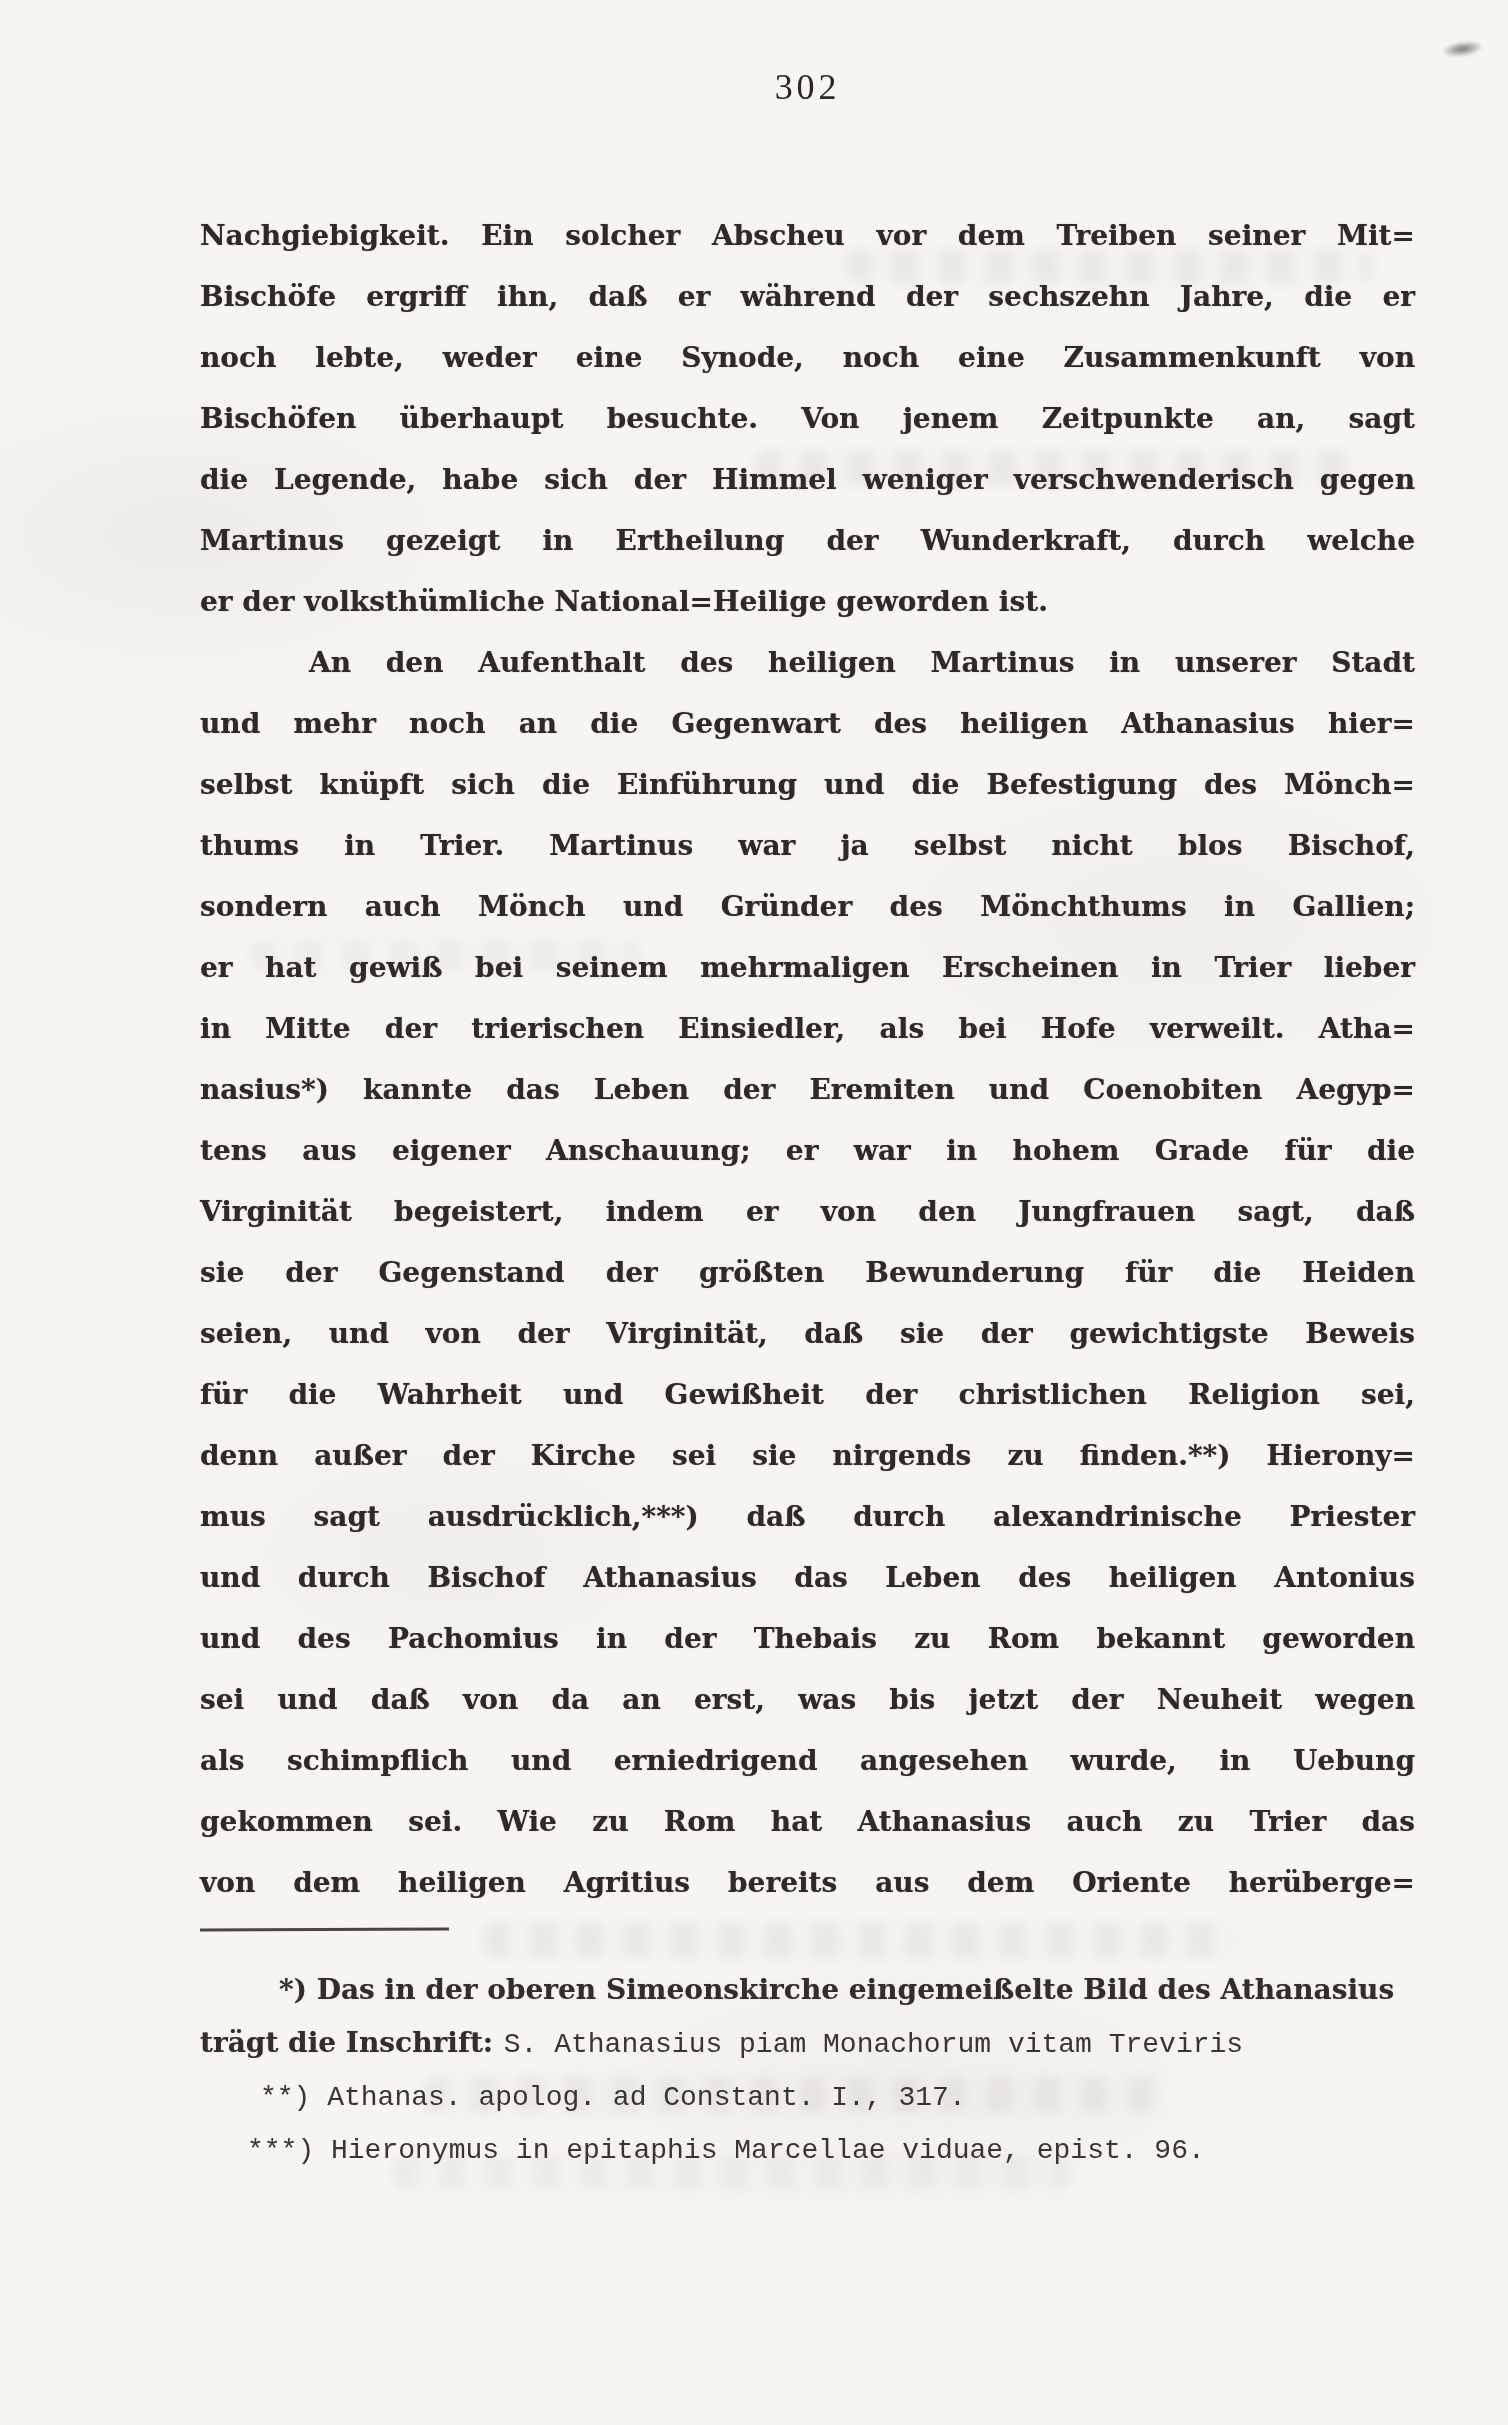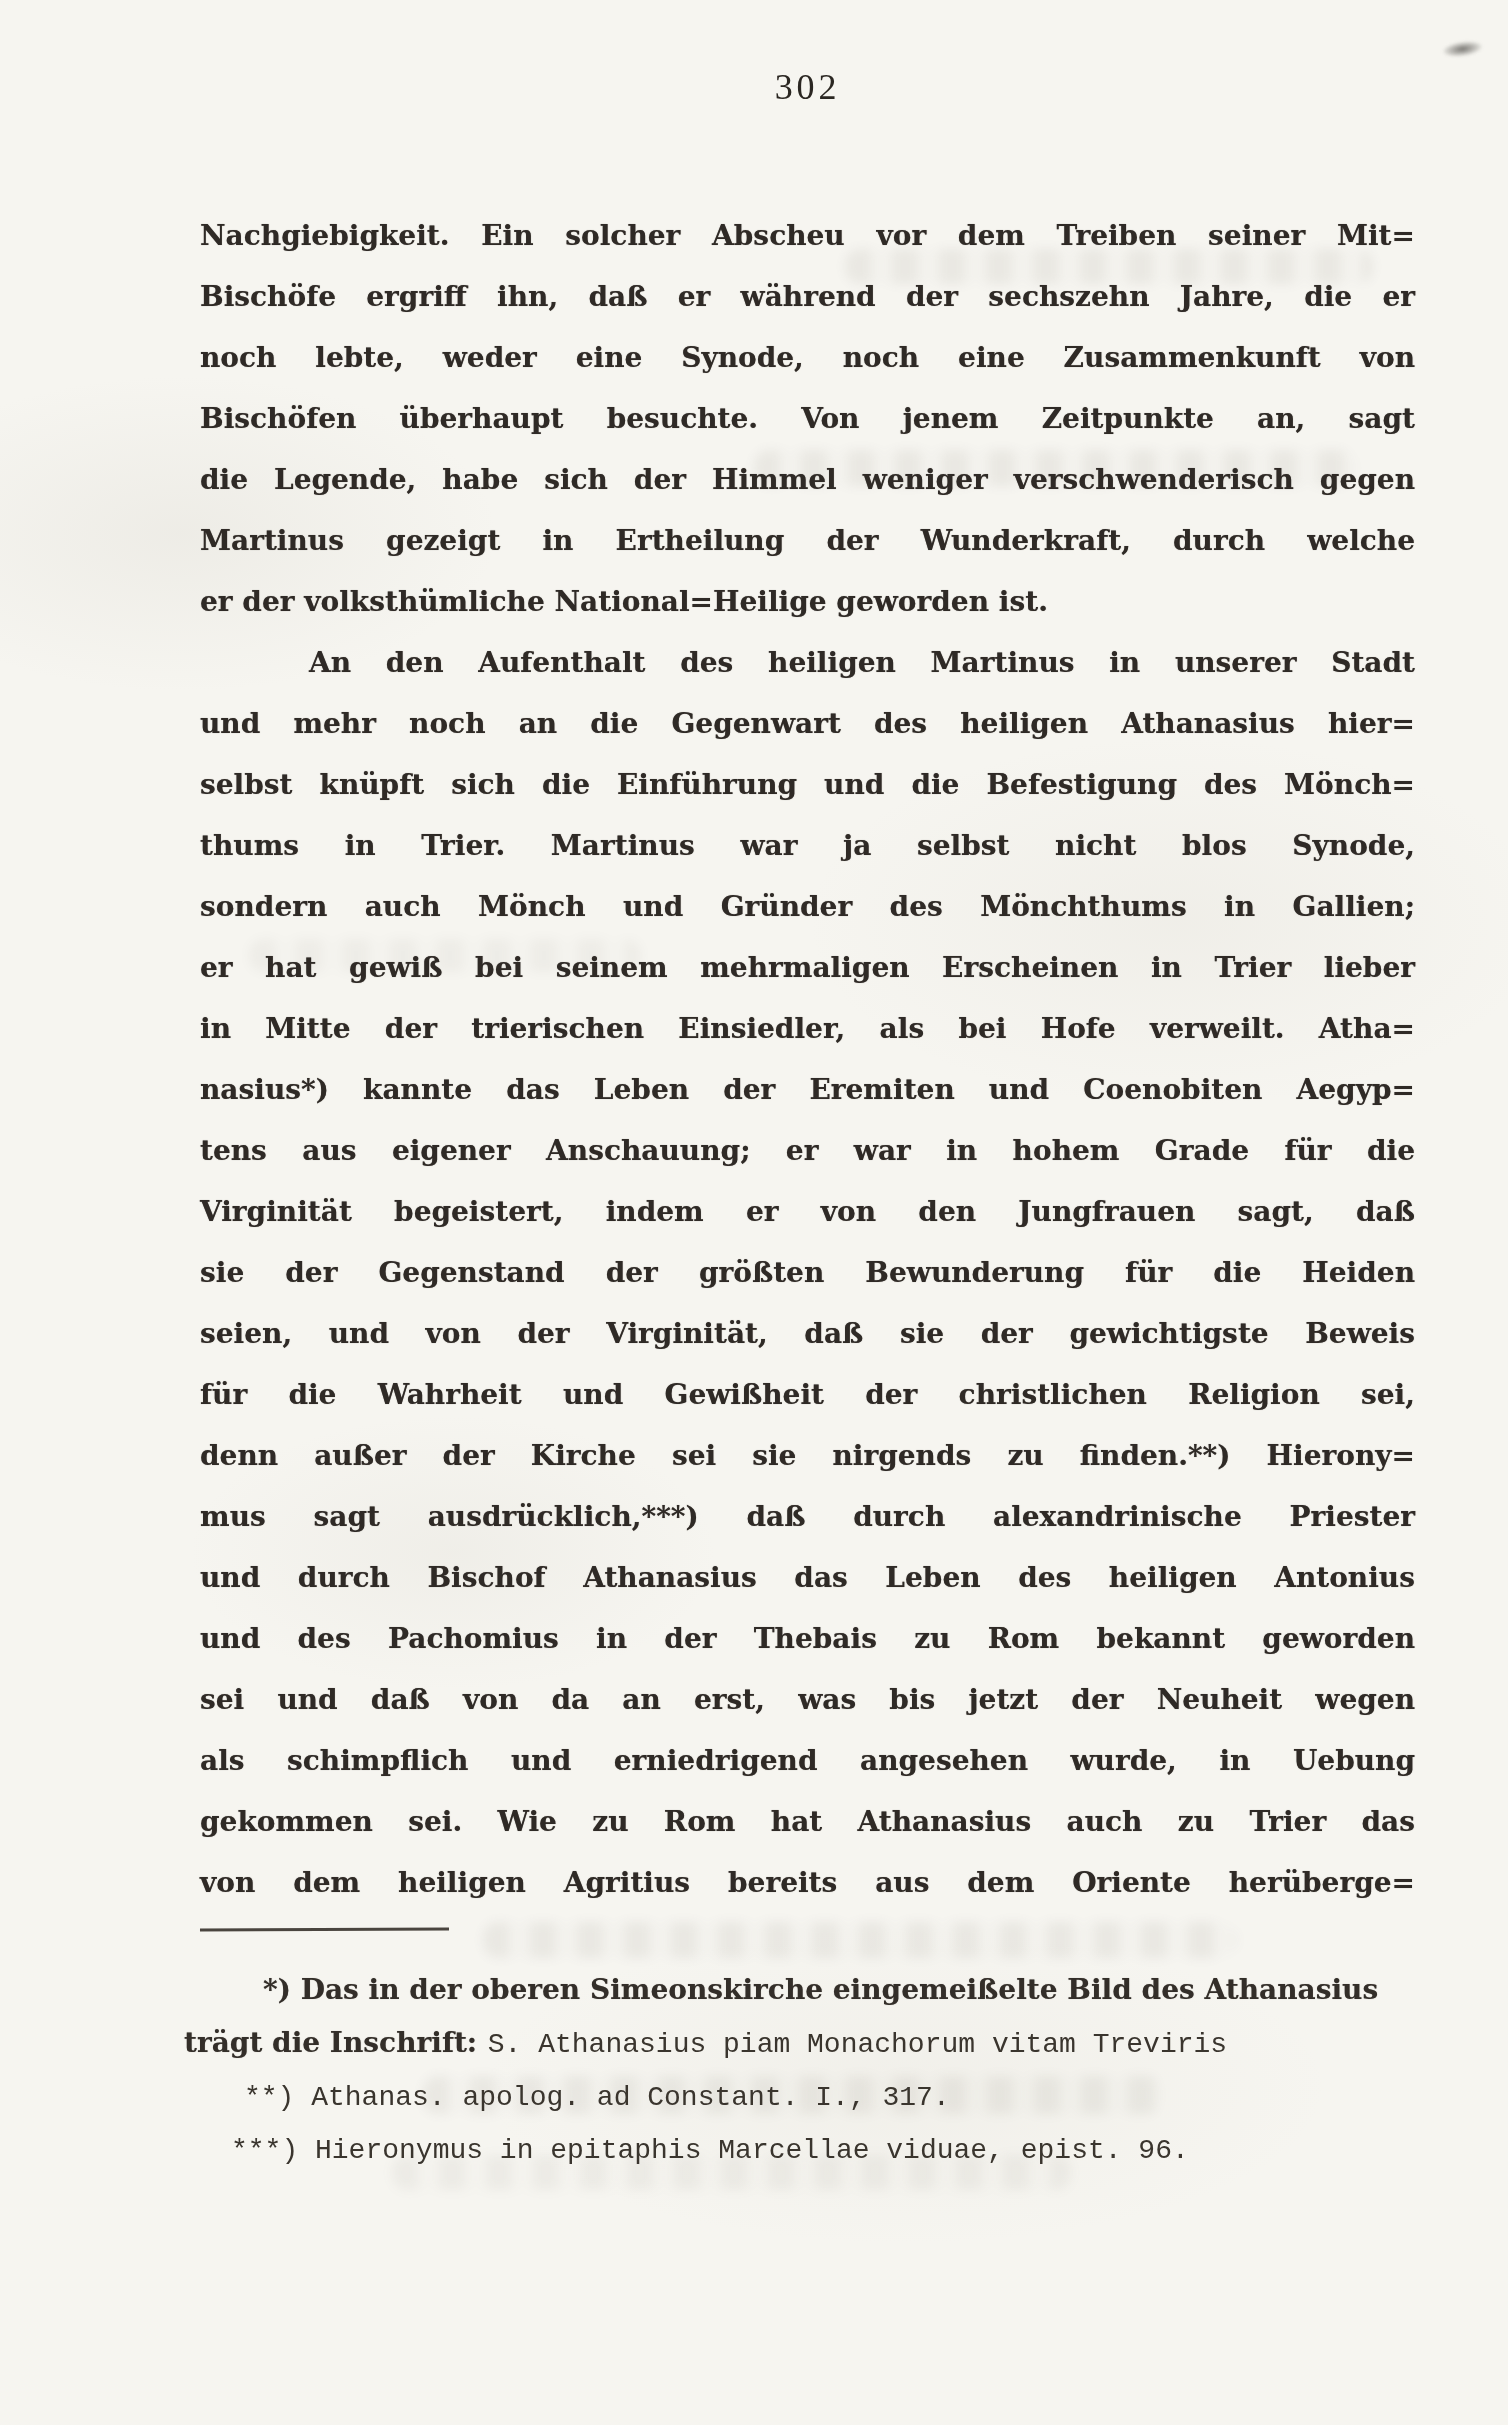--- a/index.html
+++ b/index.html
@@ -41,21 +41,21 @@
   .line.para-end { text-align-last: left; }
   .line.indent { text-indent: 109px; }
   .footnote-sep {
     position: absolute;
     left: 200px; top: 1928px; width: 249px; height: 0;
     border-top: 3px solid #4a453f;
     transform: rotate(-0.2deg);
   }
   .footnotes {
     position: absolute;
-    left: 184px; top: 1963px; width: 1215px;
+    left: 200px; top: 1963px; width: 1215px;
     font-size: 28px; font-weight: 700;
     color: #332e29;
   }
   .fn-line {
     line-height: 53px;
     text-shadow: 0 0 0.8px rgba(45,38,32,0.45);
   }
   .fn-first { text-indent: 79px; }
   .fn2-line { text-indent: 60px; }
   .fn3-line { text-indent: 47px; }
@@ -108,21 +108,21 @@
     <div class="line">Nachgiebigkeit. Ein solcher Abscheu vor dem Treiben seiner Mit=</div>
     <div class="line">Bischöfe ergriff ihn, daß er während der sechszehn Jahre, die er</div>
     <div class="line">noch lebte, weder eine Synode, noch eine Zusammenkunft von</div>
     <div class="line">Bischöfen überhaupt besuchte. Von jenem Zeitpunkte an, sagt</div>
     <div class="line">die Legende, habe sich der Himmel weniger verschwenderisch gegen</div>
     <div class="line">Martinus gezeigt in Ertheilung der Wunderkraft, durch welche</div>
     <div class="line para-end">er der volksthümliche National=Heilige geworden ist.</div>
     <div class="line indent">An den Aufenthalt des heiligen Martinus in unserer Stadt</div>
     <div class="line">und mehr noch an die Gegenwart des heiligen Athanasius hier=</div>
     <div class="line">selbst knüpft sich die Einführung und die Befestigung des Mönch=</div>
-    <div class="line">thums in Trier. Martinus war ja selbst nicht blos Synode,</div>
+    <div class="line">thums in Trier. Martinus war ja selbst nicht blos Bischof,</div>
     <div class="line">sondern auch Mönch und Gründer des Mönchthums in Gallien;</div>
     <div class="line">er hat gewiß bei seinem mehrmaligen Erscheinen in Trier lieber</div>
     <div class="line">in Mitte der trierischen Einsiedler, als bei Hofe verweilt. Atha=</div>
     <div class="line">nasius*) kannte das Leben der Eremiten und Coenobiten Aegyp=</div>
     <div class="line">tens aus eigener Anschauung; er war in hohem Grade für die</div>
     <div class="line">Virginität begeistert, indem er von den Jungfrauen sagt, daß</div>
     <div class="line">sie der Gegenstand der größten Bewunderung für die Heiden</div>
     <div class="line">seien, und von der Virginität, daß sie der gewichtigste Beweis</div>
     <div class="line">für die Wahrheit und Gewißheit der christlichen Religion sei,</div>
     <div class="line">denn außer der Kirche sei sie nirgends zu finden.**) Hierony=</div>

